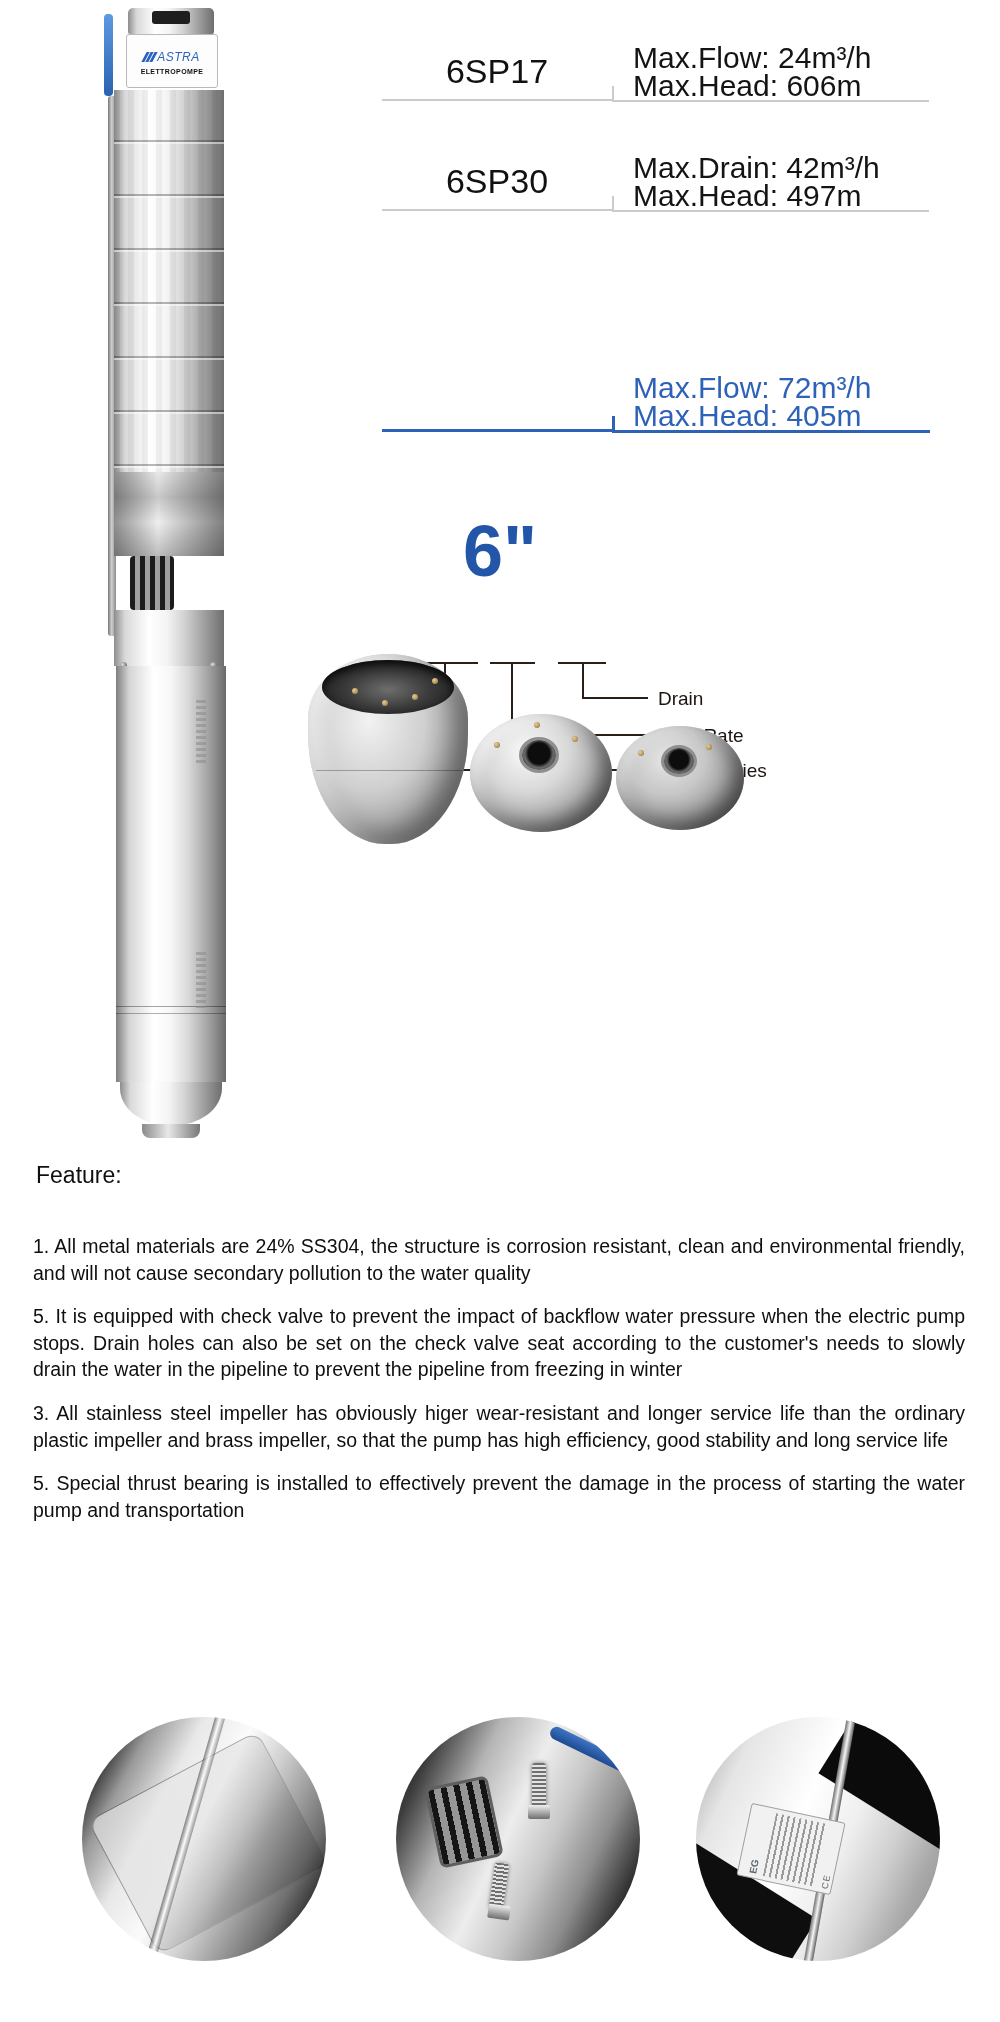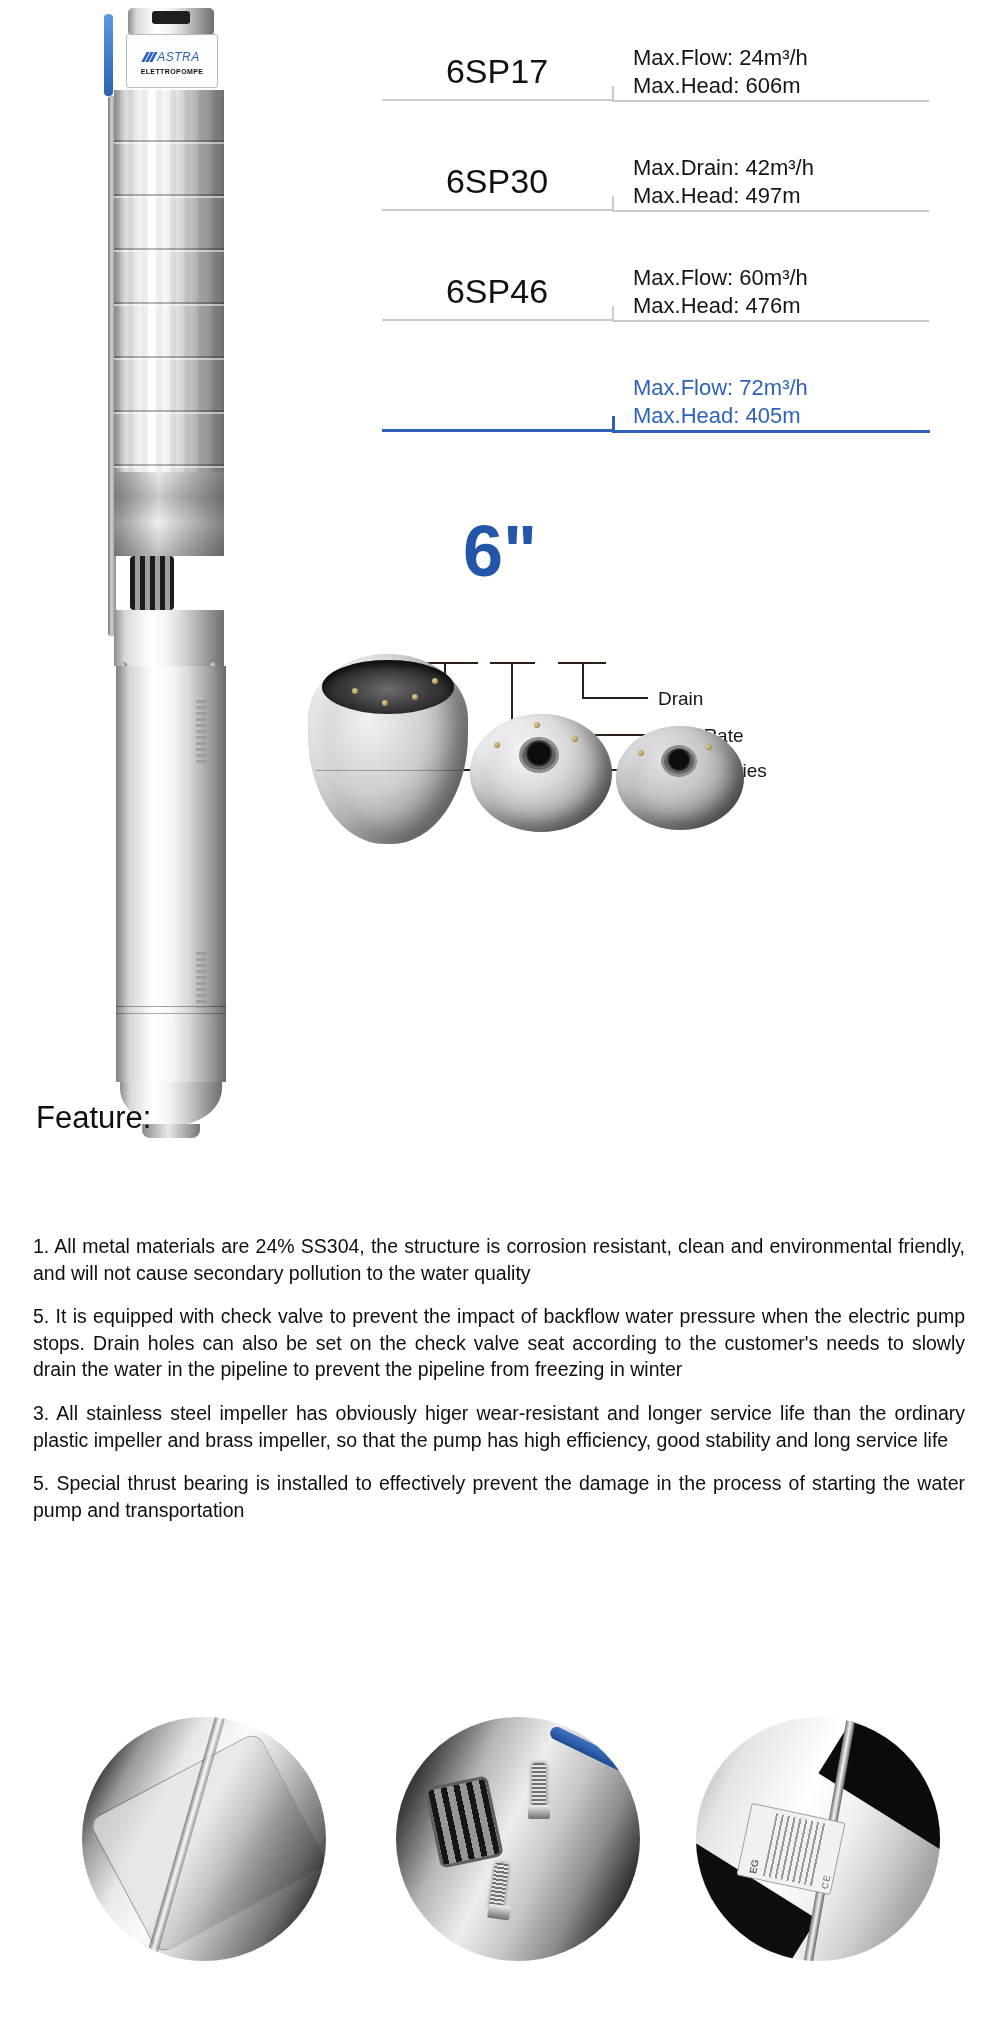--- a/index.html
+++ b/index.html
@@ -39,21 +39,21 @@
                border-bottom:1px solid rgba(0,0,0,.3);}
   .motor-text{width:10px;background:repeating-linear-gradient(180deg,#8a8a8a 0 3px,rgba(0,0,0,0) 3px 6px);opacity:.55;}
   .pump-bottom{left:120px;top:1082px;width:102px;height:44px;border-radius:0 0 50px 50px/0 0 38px 38px;}
   .pump-foot{left:142px;top:1124px;width:58px;height:14px;border-radius:0 0 8px 8px;
              background:linear-gradient(90deg,#8a8a8a,#e8e8e8 45%,#777);}
 
   
   .spec-row{left:0;width:836px;height:110px;margin-left:47px;}
   .spec-model{position:absolute;left:335px;top:8px;width:230px;text-align:center;
               font-size:34px;color:#111;}
-  .spec-values{position:absolute;left:586px;top:0;font-size:22px;line-height:27.5px;color:#141414;}
+  .spec-values{position:absolute;left:586px;top:0;font-size:30px;line-height:27.5px;color:#141414;}
   .uline1{position:absolute;left:335px;top:55px;width:230px;border-bottom:2px solid #cbcbcb;}
   .uline2{position:absolute;left:565px;top:42px;width:315px;height:14px;
           border-left:2px solid #cbcbcb;border-bottom:2px solid #cbcbcb;}
   .spec-row.highlight .spec-model,.spec-row.highlight .spec-values{color:#2e62b8;}
   .spec-row.highlight .uline1{border-bottom:3px solid #2e62b8;}
   .spec-row.highlight .uline2{border-left:3px solid #2e62b8;border-bottom:3px solid #2e62b8;}
 
   
   .bowl{left:308px;top:654px;width:160px;height:190px;
     border-radius:50% 50% 48% 48%/34% 34% 58% 58%;
@@ -73,21 +73,21 @@
        box-shadow:0 0 0 3px #8f8f8f;}
 
   
   .size-label{left:400px;top:510px;width:200px;text-align:center;font-size:72px;font-weight:bold;color:#2355a8;}
   .model-code{left:300px;top:620px;width:400px;text-align:center;font-size:38px;font-weight:bold;
               color:#2355a8;letter-spacing:3px;}
   .cl{background:#2a1e17;}
   .cl-label{font-size:19px;color:#1c1410;}
 
   
-  .feature-head{left:36px;top:1100px;font-size:31px;color:#0f0f0f;}
+  .feature-head{left:36px;top:1162px;font-size:23px;color:#0f0f0f;}
   .feature-body{left:33px;top:1233px;width:932px;}
   .feature-body p{margin:0 0 17px 0;font-size:19.5px;line-height:26.6px;color:#0f0f0f;
                   text-align:justify;}
 
   
   .circle{top:1717px;width:244px;height:244px;border-radius:50%;overflow:hidden;position:absolute;}
   .c1{left:82px;background:linear-gradient(118deg,#050505 0%,#161616 9%,#9a9a9a 20%,#e8e8e8 33%,#fbfbfb 47%,#d2d2d2 59%,#a3a3a3 69%,#6f6f6f 80%,#0a0a0a 94%);}
   .c1-seam{left:96px;top:-20px;width:10px;height:300px;transform:rotate(16deg);
     background:linear-gradient(90deg,rgba(0,0,0,.45),rgba(255,255,255,.85) 50%,rgba(0,0,0,.35));}
   .c1-panel{left:30px;top:50px;width:190px;height:150px;transform:rotate(-28deg);border-radius:14px;
@@ -153,29 +153,20 @@
   </div>
   <div class="abs spec-row" style="top:154px;">
     <div class="spec-model">6SP30</div>
     <div class="spec-values">
       <div>Max.Drain: 42m³/h</div>
       <div>Max.Head: 497m</div>
     </div>
     <div class="uline1"></div>
     <div class="uline2"></div>
   </div>
-  <div class="abs spec-row" style="top:264px;">
-    <div class="spec-model">6SP46</div>
-    <div class="spec-values">
-      <div>Max.Flow: 60m³/h</div>
-      <div>Max.Head: 476m</div>
-    </div>
-    <div class="uline1"></div>
-    <div class="uline2"></div>
-  </div>
   <div class="abs spec-row highlight" style="top:374px;">
     <div class="spec-values">
       <div>Max.Flow: 72m³/h</div>
       <div>Max.Head: 405m</div>
     </div>
     <div class="uline1"></div>
     <div class="uline2"></div>
   </div>
 
   <div class="abs size-label">6"</div>

